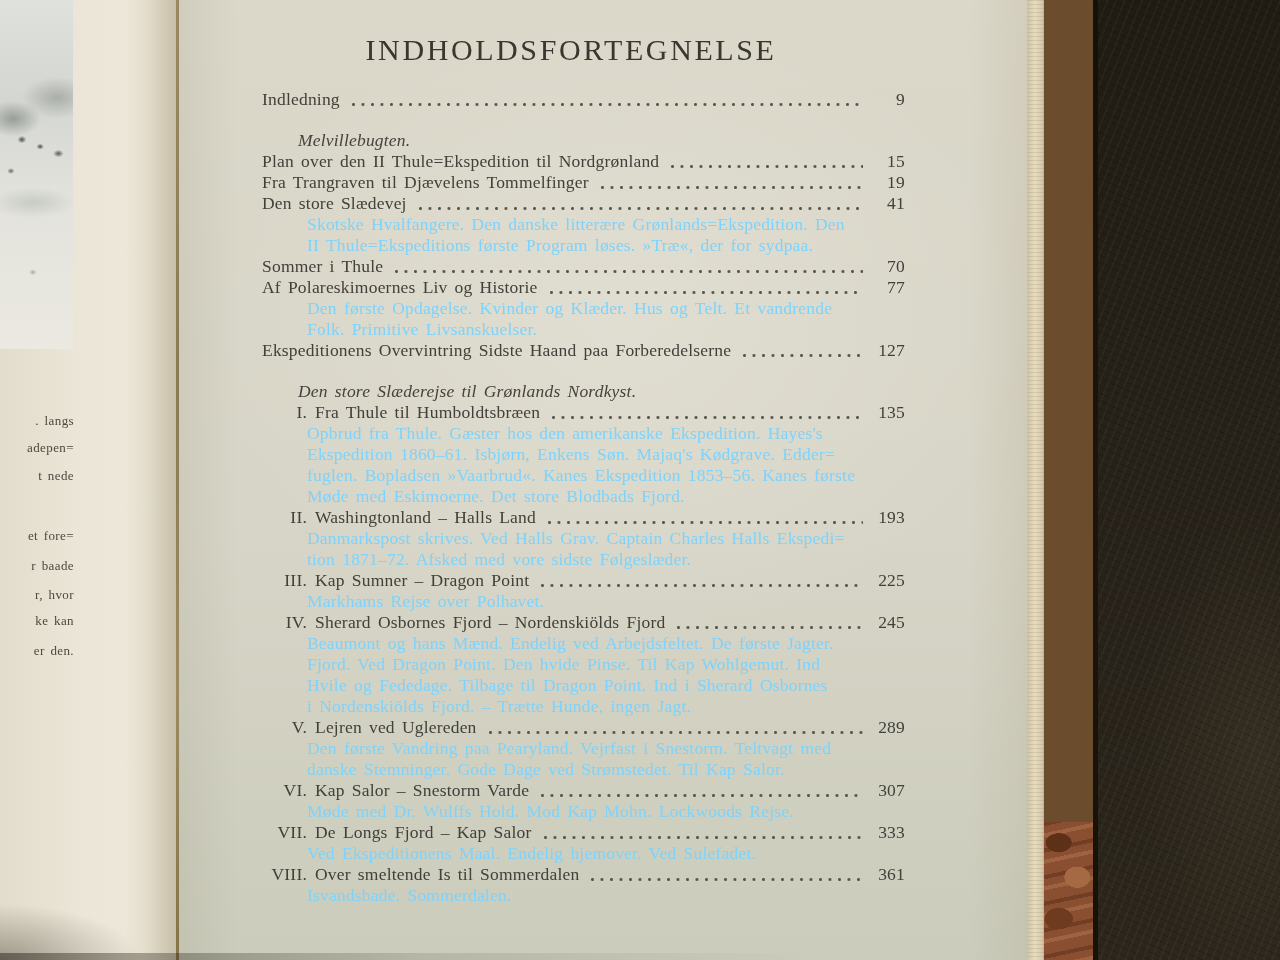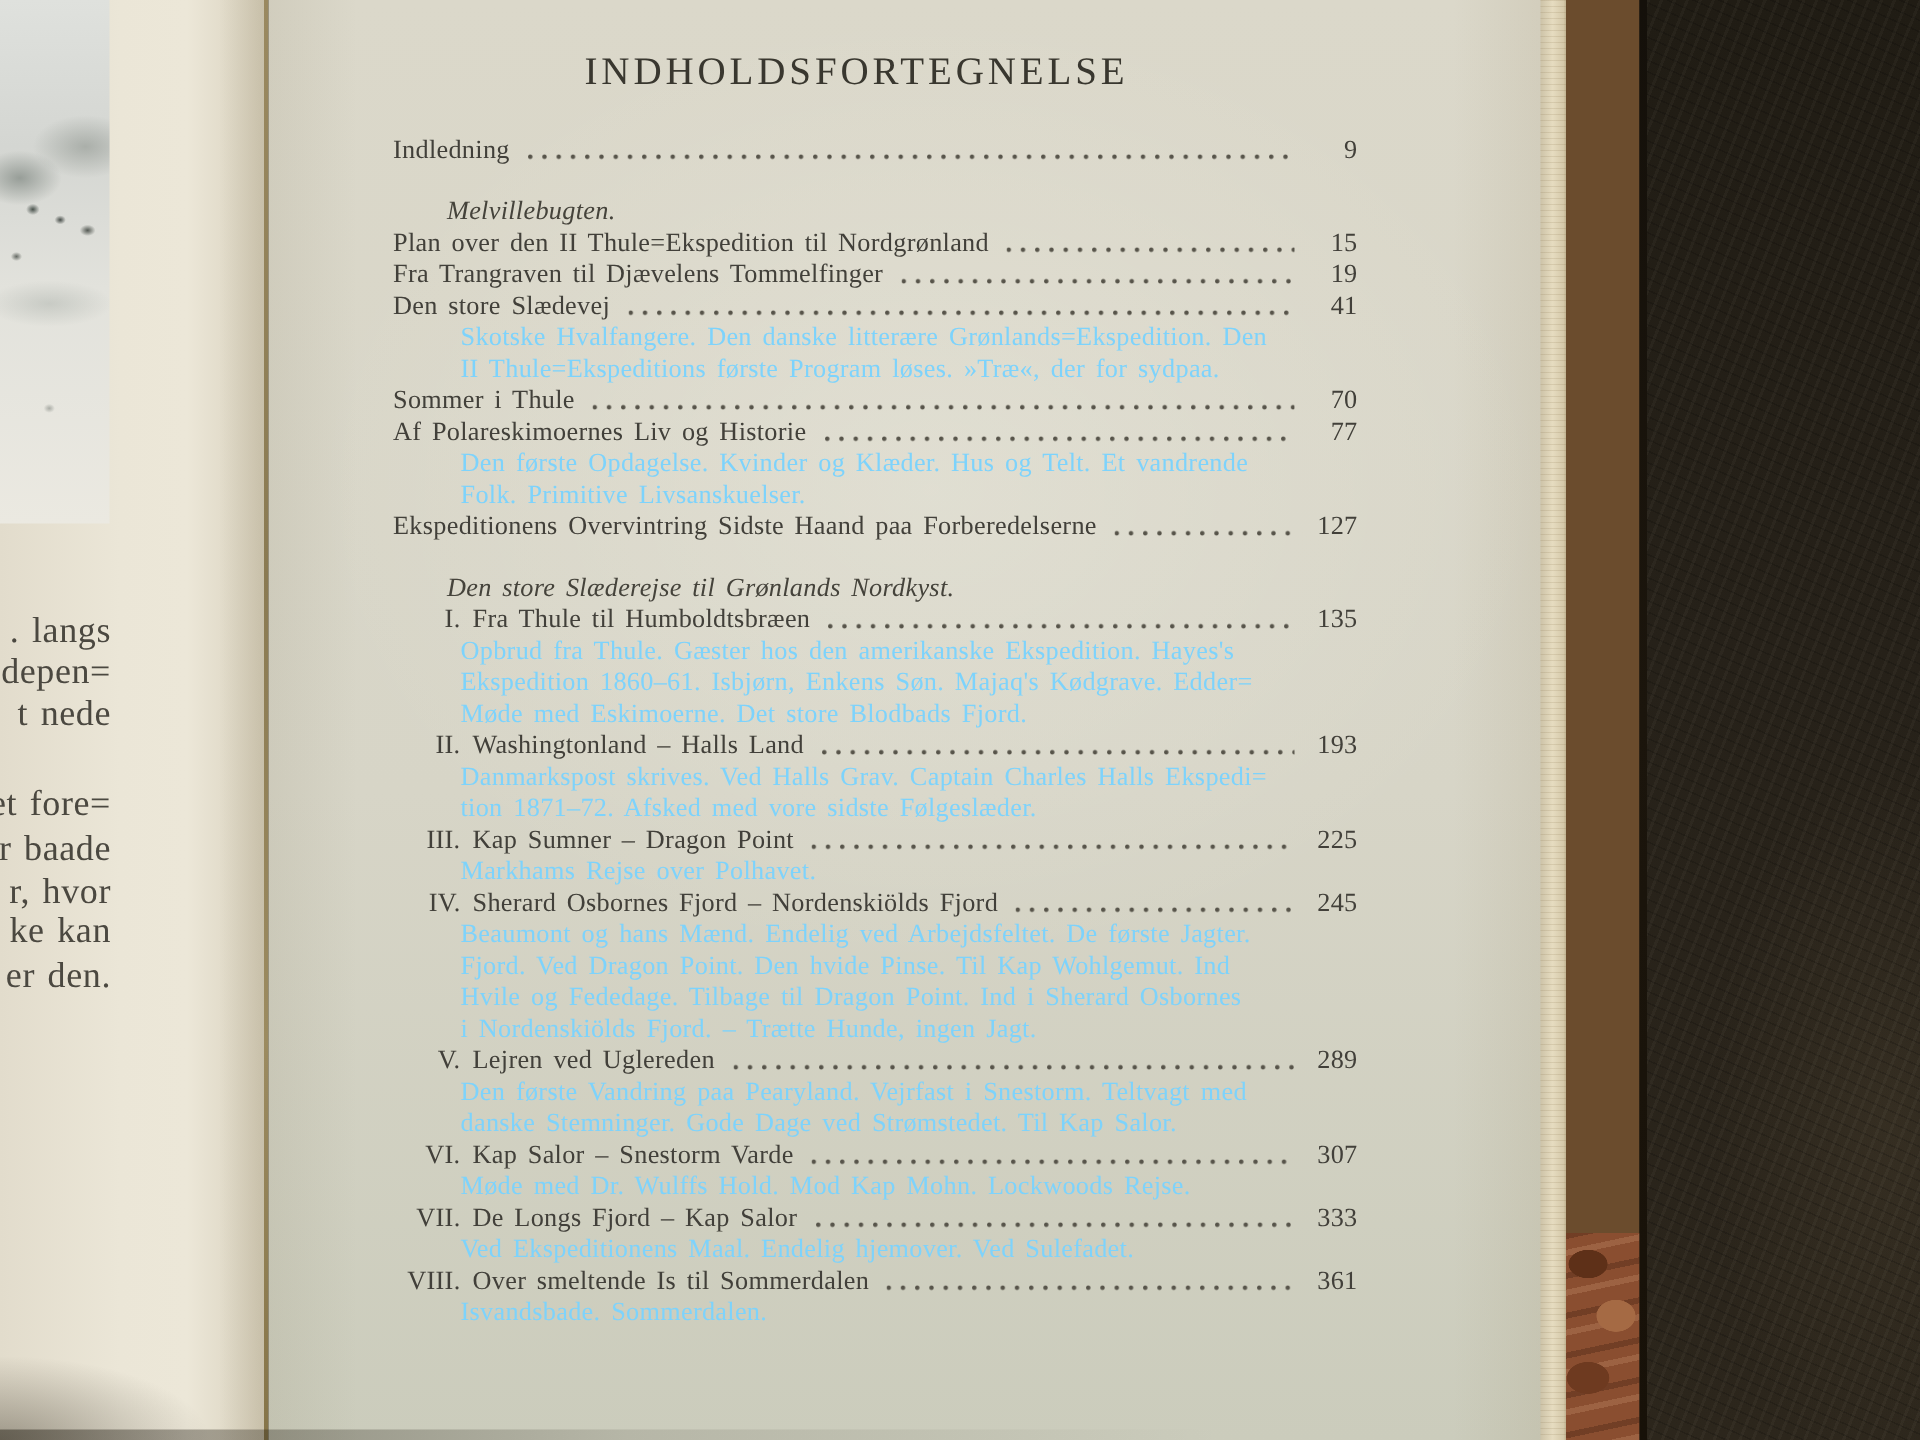--- a/index.html
+++ b/index.html
@@ -15,40 +15,40 @@
       radial-gradient(40px 26px at 18% 34%, rgba(130,138,132,.75), rgba(130,138,132,0) 70%),
       radial-gradient(50px 30px at 78% 28%, rgba(148,154,148,.65), rgba(148,154,148,0) 70%),
       radial-gradient(6px 5px at 30% 40%, rgba(58,68,62,.9), rgba(58,68,62,0) 75%),
       radial-gradient(5px 4px at 55% 42%, rgba(55,62,58,.9), rgba(55,62,58,0) 75%),
       radial-gradient(7px 5px at 80% 44%, rgba(60,66,60,.85), rgba(60,66,60,0) 75%),
       radial-gradient(5px 4px at 15% 49%, rgba(70,76,70,.8), rgba(70,76,70,0) 75%),
       radial-gradient(5px 4px at 45% 78%, rgba(95,101,95,.45), rgba(95,101,95,0) 75%),
       radial-gradient(60px 22px at 45% 58%, rgba(178,183,177,.55), rgba(178,183,177,0) 70%),
       linear-gradient(to bottom,#dfe1dd 0%,#d4d6d2 28%,#e2e2dc 55%,#ebe9e1 100%);}
   .left-text{left:0;top:0;width:76px;height:960px;}
-  .frag{position:absolute;right:2px;white-space:nowrap;font-size:24px;line-height:24px;
+  .frag{position:absolute;right:2px;white-space:nowrap;font-size:13px;line-height:24px;
         color:#4b4840;letter-spacing:.4px;word-spacing:2px;text-align:right;}
 
   
   .gutter-shadow-left{left:146px;top:0;width:30px;height:960px;
     background:linear-gradient(to right,rgba(110,95,60,0),rgba(110,95,60,.15));}
   .gutter{left:176px;top:0;width:3px;height:960px;
     background:linear-gradient(to bottom,#9a8960,#8a7a52 40%,#9c8b60 72%,#857448);}
   .gutter-shadow-right{left:179px;top:0;width:36px;height:960px;
     background:linear-gradient(to right,rgba(105,95,60,.18),rgba(105,95,60,0));}
 
   
   .right-page{left:179px;top:0;width:849px;height:960px;
     background:
       linear-gradient(to right,rgba(120,110,80,.10),rgba(120,110,80,0) 7%,rgba(120,110,80,0) 93%,rgba(150,130,90,.12)),
       radial-gradient(560px 430px at 52% 34%, rgba(255,255,248,.20), rgba(255,255,248,0) 75%),
       linear-gradient(to bottom,#dbd8ca 0%,#d7d5c7 55%,#cbccbc 100%);}
 
   .toc-title{left:237px;top:33px;width:668px;text-align:center;
-    font-size:26px;letter-spacing:2.6px;color:#39372f;word-spacing:1px;}
+    font-size:30px;letter-spacing:2.6px;color:#39372f;word-spacing:1px;}
   .toc{left:237px;top:89px;width:668px;color:#42403a;}
   .row{font-size:17.5px;line-height:21px;letter-spacing:.2px;word-spacing:2.5px;}
   .row.entry{display:flex;align-items:flex-start;}
   .row.gap{margin-top:20px;}
   .row.section{font-style:italic;padding-left:61px;color:#45433b;}
   .row.desc{padding-left:70px;color:#7dd3fc;word-spacing:2.6px;}
   .num{flex:none;width:70px;text-align:right;}
   .label{margin-left:8px;white-space:nowrap;}
   .label.plain{margin-left:0;padding-left:25px;}
   .leader{flex:1 1 auto;height:5px;align-self:flex-end;margin:0 8px 3px 12px;
@@ -164,20 +164,21 @@
       </div>
       <div class="row section gap">Den store Slæderejse til Grønlands Nordkyst.</div>
       <div class="row entry">
         <span class="num">I.</span>
         <span class="label">Fra Thule til Humboldtsbræen</span>
         <span class="leader"></span>
         <span class="pg">135</span>
       </div>
       <div class="row desc">Opbrud fra Thule. Gæster hos den amerikanske Ekspedition. Hayes's</div>
       <div class="row desc">Ekspedition 1860–61. Isbjørn, Enkens Søn. Majaq's Kødgrave. Edder=</div>
+      <div class="row desc">fuglen. Bopladsen »Vaarbrud«. Kanes Ekspedition 1853–56. Kanes første</div>
       <div class="row desc">Møde med Eskimoerne. Det store Blodbads Fjord.</div>
       <div class="row entry">
         <span class="num">II.</span>
         <span class="label">Washingtonland – Halls Land</span>
         <span class="leader"></span>
         <span class="pg">193</span>
       </div>
       <div class="row desc">Danmarkspost skrives. Ved Halls Grav. Captain Charles Halls Ekspedi=</div>
       <div class="row desc">tion 1871–72. Afsked med vore sidste Følgeslæder.</div>
       <div class="row entry">

